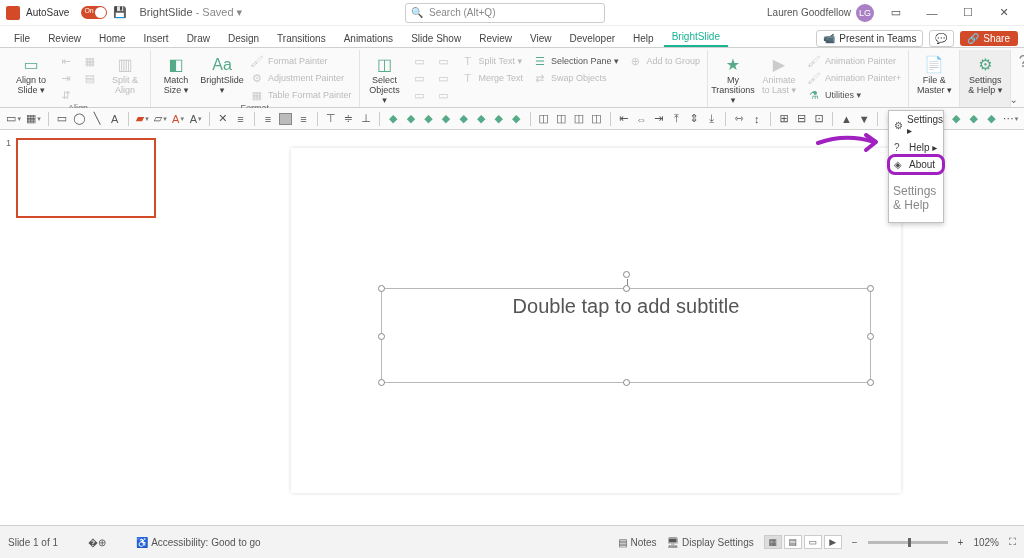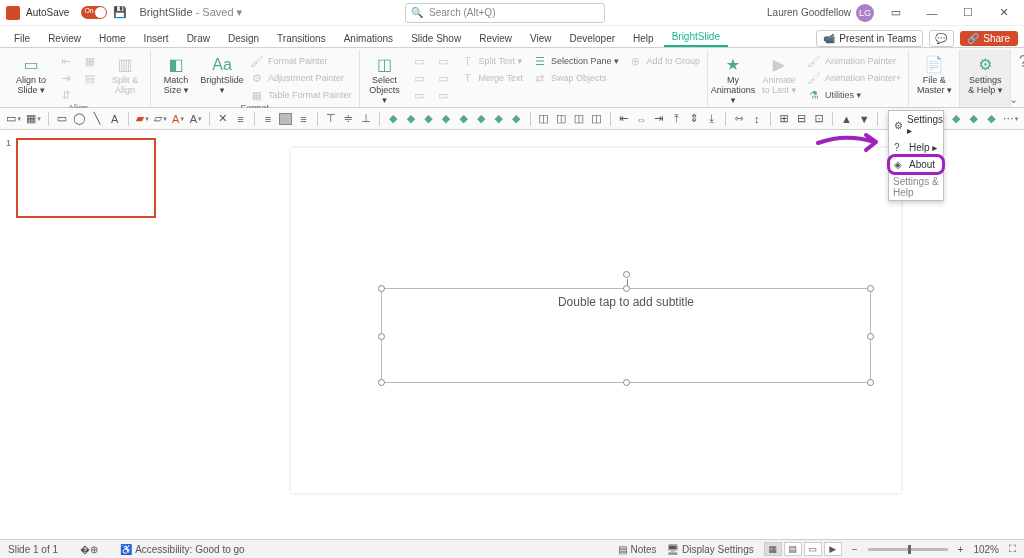--- a/index.html
+++ b/index.html
@@ -55,46 +55,46 @@
 .tb-ic.green { color: #5a8; }
 .tb-sep { width: 1px; height: 14px; background: #ccc; margin: 0 2px; }
 .tb-box { width: 16px; height: 12px; border: 1px solid #888; background: #bbb; }
 .dd::after { content: "▾"; font-size: 7px; margin-left: 1px; color: #777; }
 
 
 .dropdown { position: absolute; right: 80px; top: 110px; width: 56px; background: #fff; border: 1px solid #c0c0c0; box-shadow: 0 2px 5px rgba(0,0,0,0.2); font-size: 10px; z-index: 20; }
 .dropdown .item { display: flex; align-items: center; gap: 4px; padding: 3px 5px; }
 .dropdown .item .icn { width: 11px; font-size: 10px; color: #555; }
 .dropdown .item.hl { outline: 3px solid #a020c0; outline-offset: -1px; border-radius: 6px; }
-.dd-footer { font-size: 10px; color: #888; padding: 2px 4px; border-top: 1px solid #eee; }
+.dd-footer { font-size: 12px; color: #888; padding: 10px 4px; border-top: 1px solid #eee; }
 
 
 .arrow-annot { position: absolute; right: 138px; top: 128px; z-index: 25; pointer-events: none; }
 
 
 .work { display: flex; height: 428px; }
 .thumbs { width: 168px; background: #fff; padding: 8px; }
 .thumb-wrap { position: relative; }
 .thumb-num { position: absolute; left: -2px; top: 0; font-size: 9px; color: #666; }
 .thumb { margin-left: 8px; width: 140px; height: 80px; border: 2px solid #d34a28; background: #fff; }
 .canvas-area { flex: 1; background: #fff; display: flex; align-items: flex-start; justify-content: center; padding-top: 18px; }
 .slide { width: 610px; height: 345px; background: #fff; box-shadow: 0 0 4px rgba(0,0,0,0.15); position: relative; }
 .title-ph { position: absolute; left: 90px; top: 95px; width: 430px; text-align: center; font-size: 28px; color: #555; font-family: "Segoe UI Light", "Segoe UI", Arial; }
 .subtitle-wrap { position: absolute; left: 90px; top: 140px; width: 490px; height: 95px; border: 1px solid #b8b8b8; background: rgba(255,255,255,0.5); }
-.subtitle-ph { text-align: center; font-size: 12px; color: #555; padding-top: 6px; }
+.subtitle-ph { text-align: center; font-size: 20px; color: #555; padding-top: 6px; }
 .handle { position: absolute; width: 7px; height: 7px; background: #fff; border: 1px solid #888; border-radius: 50%; }
 .h-tl { left: -4px; top: -4px; } .h-tr { right: -4px; top: -4px; }
 .h-bl { left: -4px; bottom: -4px; } .h-br { right: -4px; bottom: -4px; }
 .h-tm { left: 50%; top: -4px; margin-left: -3px; } .h-bm { left: 50%; bottom: -4px; margin-left: -3px; }
 .h-ml { left: -4px; top: 50%; margin-top: -3px; } .h-mr { right: -4px; top: 50%; margin-top: -3px; }
 .rot { position: absolute; left: 50%; top: -18px; margin-left: -3px; width: 7px; height: 7px; border: 1px solid #888; border-radius: 50%; background: #fff; }
 .rot::before { content: ""; position: absolute; left: 3px; top: 7px; width: 1px; height: 7px; background: #888; }
 
 
-.status { position: absolute; bottom: 0; left: 0; right: 0; height: 16px; background: #f3f3f3; border-top: 1px solid #d0d0d0; display: flex; align-items: center; padding: 9px 8px; font-size: 10px; color: #555; gap: 22px; }
+.status { position: absolute; bottom: 0; left: 0; right: 0; height: 16px; background: #f3f3f3; border-top: 1px solid #d0d0d0; display: flex; align-items: center; padding: 16px 8px; font-size: 10px; color: #555; gap: 30px; }
 .status .right { margin-left: auto; display: flex; align-items: center; gap: 10px; }
 .view-btns { display: flex; gap: 2px; }
 .vb { width: 18px; height: 14px; border: 1px solid #ccc; background: #fff; display: flex; align-items: center; justify-content: center; font-size: 9px; }
 .vb.active { background: #ddd; }
 .zoom-track { width: 80px; height: 3px; background: #bbb; position: relative; }
 .zoom-thumb { position: absolute; left: 50%; top: -3px; width: 3px; height: 9px; background: #666; }
 </style>
 </head>
 <body>
 
@@ -275,21 +275,21 @@
       </div>
     </div>
     <div class="group-label">Selection &amp; Object</div>
   </div>
 
   <div class="group">
     <div class="group-body">
       <div class="big-btn">
           <div class="icn">★</div>
           <span style="white-space:pre-line">My
-Animations ▾</span>
+Transitions ▾</span>
         </div>
       <div class="big-btn dim">
           <div class="icn">▶</div>
           <span style="white-space:pre-line">Animate
 to Last ▾</span>
         </div>
       <div class="small-col">
         <div class="small-btn dim">
             <span class="icn">🖌</span>
             <span>Animation Painter</span>

